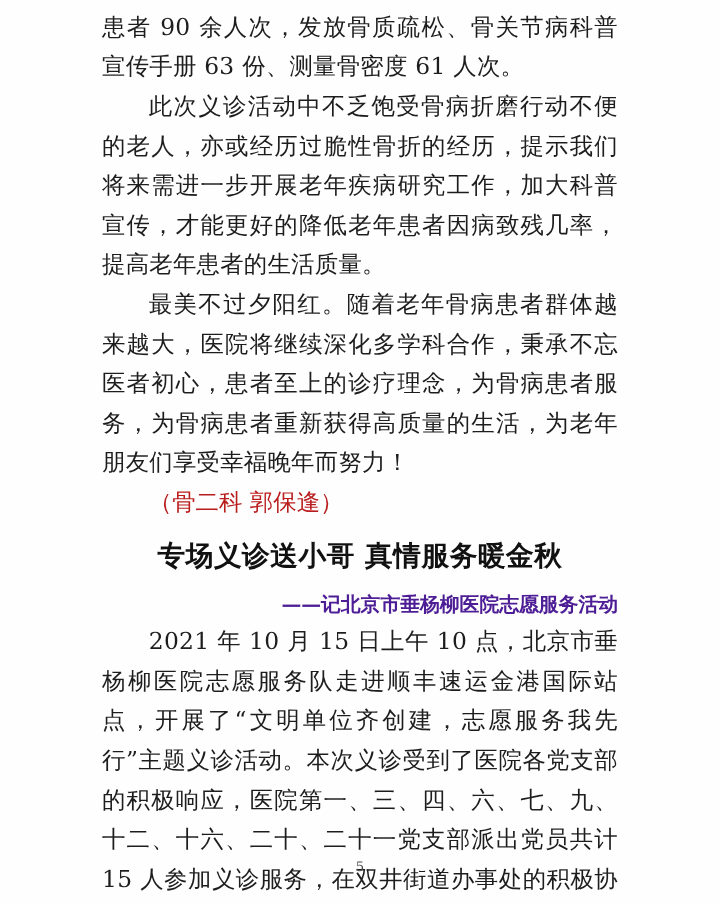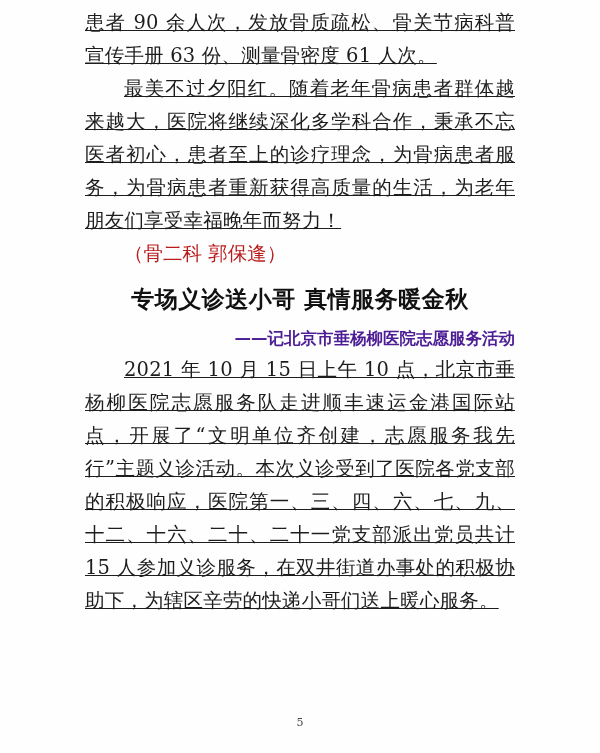--- a/index.html
+++ b/index.html
@@ -34,21 +34,20 @@
   .para {
     margin: 0;
     font-size: 19.5px;
     line-height: 33px;
     text-align: justify;
     text-justify: inter-character;
     text-indent: 2em;
     letter-spacing: 0.2px;
     color: #1d1d1d;
     word-break: break-all;
-    text-decoration: underline;
   }
 
   .para.no-indent {
     text-indent: 0;
   }
 
   
   .byline {
     margin: 0;
     font-size: 19.5px;
@@ -97,20 +96,21 @@
 </style>
 </head>
 <body>
 
 <div class="page">
 
   <div class="content">
 
     <p class="para no-indent">患者 90 余人次，发放骨质疏松、骨关节病科普宣传手册 63 份、测量骨密度 61 人次。</p>
 
+    <p class="para">此次义诊活动中不乏饱受骨病折磨行动不便的老人，亦或经历过脆性骨折的经历，提示我们将来需进一步开展老年疾病研究工作，加大科普宣传，才能更好的降低老年患者因病致残几率，提高老年患者的生活质量。</p>
 
     <p class="para">最美不过夕阳红。随着老年骨病患者群体越来越大，医院将继续深化多学科合作，秉承不忘医者初心，患者至上的诊疗理念，为骨病患者服务，为骨病患者重新获得高质量的生活，为老年朋友们享受幸福晚年而努力！</p>
 
     <p class="byline">（骨二科 郭保逢）</p>
 
     <div class="spacer-sm"></div>
 
     <h2 class="article-title">专场义诊送小哥 真情服务暖金秋</h2>
 
     <h3 class="article-subtitle">——记北京市垂杨柳医院志愿服务活动</h3>

